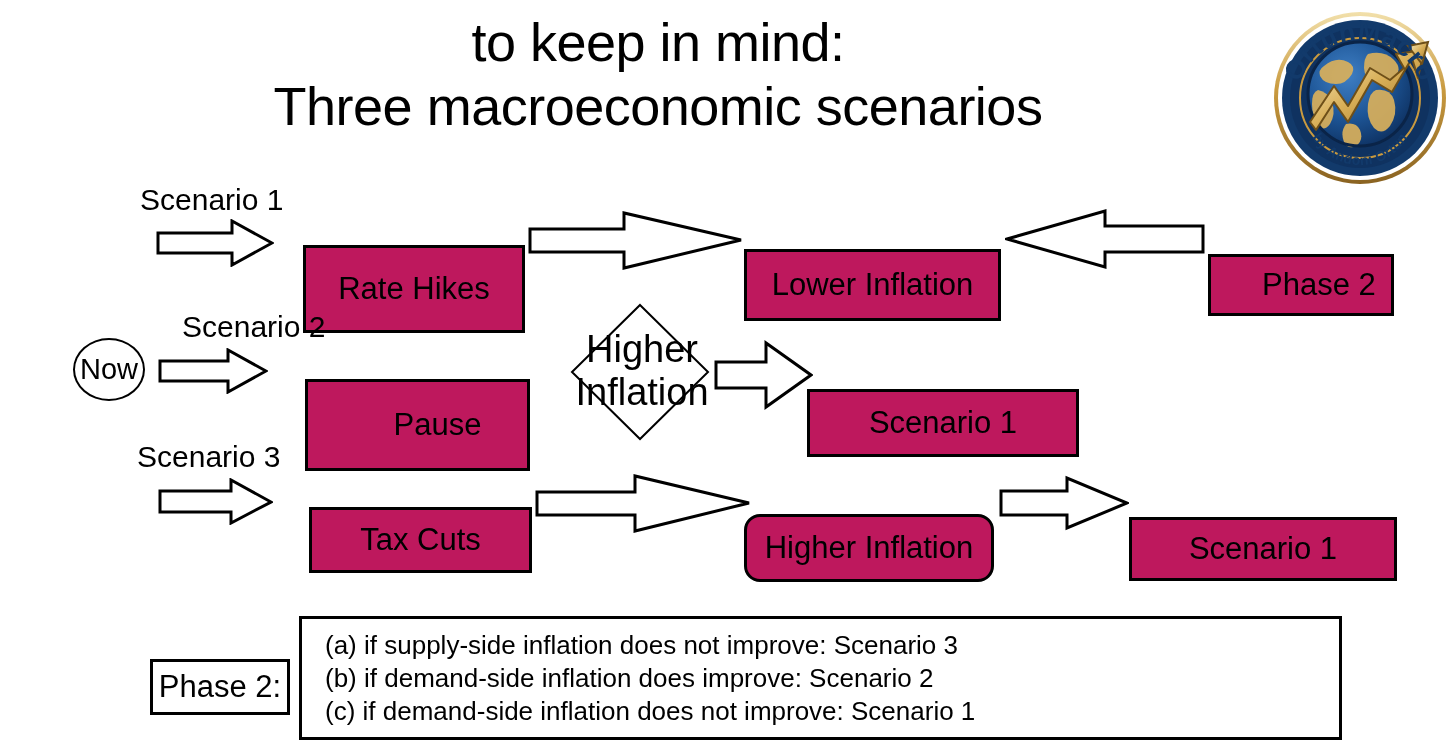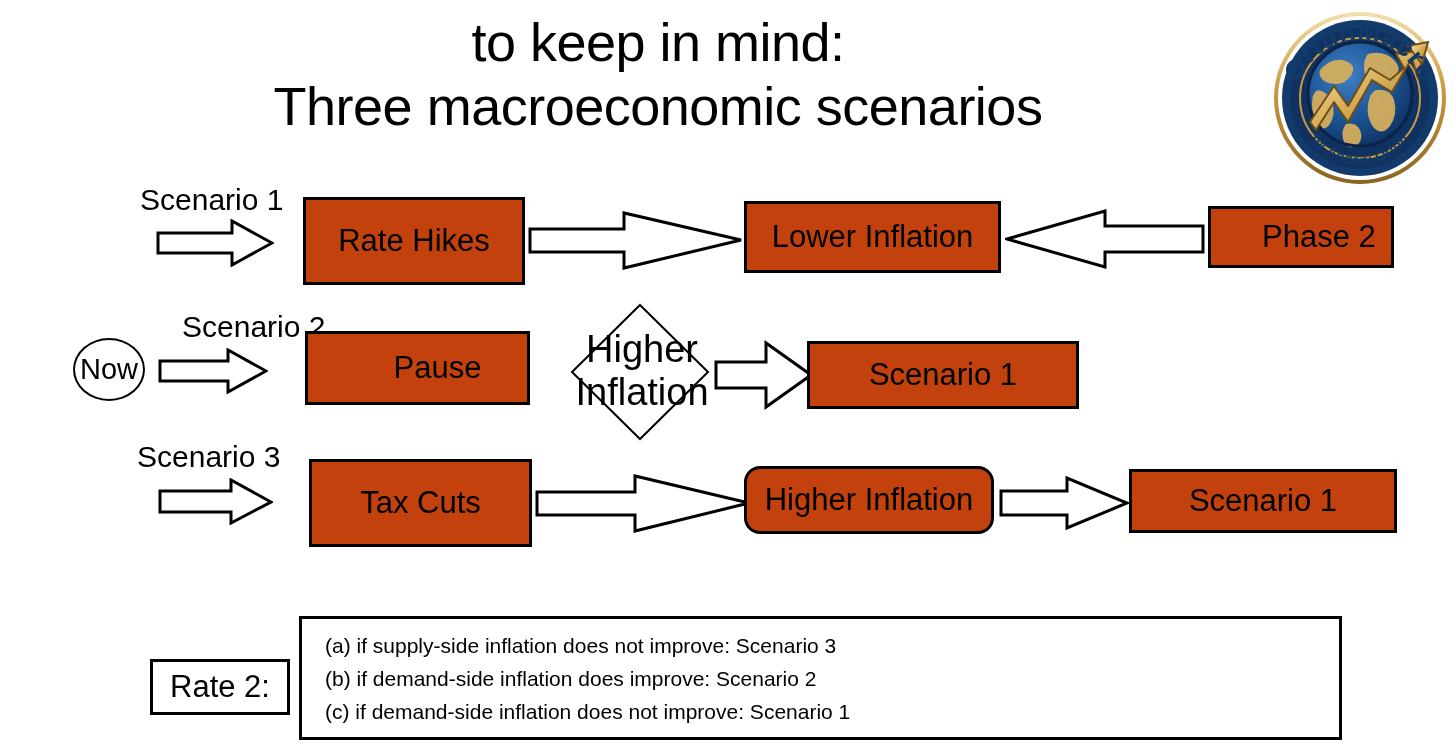--- a/index.html
+++ b/index.html
@@ -42,28 +42,29 @@
     width: 176px;
     height: 182px;
   }
   #logo svg { display: block; width: 176px; height: 182px; }
 
   
   .node {
     position: absolute;
     box-sizing: border-box;
     border: 3px solid #000000;
-    background: #c2410c;
+    background: #be185d;
     display: flex;
     align-items: center;
     justify-content: center;
     font-size: 31px;
     line-height: 36px;
     color: #000000;
     white-space: nowrap;
+    margin-top: 48px;
   }
 
   
   .side-label {
     position: absolute;
     font-size: 30px;
     line-height: 34px;
     color: #000000;
     white-space: nowrap;
   }
@@ -135,21 +136,21 @@
     left: 299px;
     top: 616px;
     width: 1043px;
     height: 124px;
     box-sizing: border-box;
     border: 3px solid #000000;
     background: #ffffff;
     padding: 10px 0 0 23px;
   }
   #conditions-box .cond {
-    font-size: 21px;
+    font-size: 26px;
     line-height: 33px;
     color: #000000;
     white-space: nowrap;
   }
 </style>
 </head>
 <body>
 
 <div id="slide">
 
@@ -243,21 +244,21 @@
   </div>
 
   <div class="side-label" style="left:138px; top:310px;margin-left:44px;">Scenario 2</div>
 
   <div class="arrow" style="left:158px; top:348px; width:110px; height:46px;">
     <svg viewBox="0 0 110 46" xmlns="http://www.w3.org/2000/svg" preserveAspectRatio="none">
       <polygon points="2,13 70,13 70,2 108,23 70,44 70,33 2,33" fill="#ffffff" stroke="#000000" stroke-width="3" stroke-linejoin="miter"></polygon>
     </svg>
   </div>
 
-  <div class="node" style="left:305px; top:331px; width:225px; height:74px;padding-left:40px;">Pause</div>
+  <div class="node" style="left:305px; top:331px; width:225px; height:92px;padding-left:40px;">Pause</div>
 
   <div id="diamond">
     <svg viewBox="0 0 140 138" xmlns="http://www.w3.org/2000/svg" preserveAspectRatio="none">
       <polygon points="70,2 138,69 70,136 2,69" fill="#ffffff" stroke="#000000" stroke-width="2"></polygon>
     </svg>
   </div>
   <div id="diamond-label">
     <span>Higher</span>
     <span>Inflation</span>
   </div>
@@ -271,40 +272,40 @@
   <div class="node" style="left:807px; top:341px; width:272px; height:68px;">Scenario 1</div>
 
   <div class="side-label" style="left:137px; top:440px;">Scenario 3</div>
 
   <div class="arrow" style="left:158px; top:478px; width:115px; height:47px;">
     <svg viewBox="0 0 115 47" xmlns="http://www.w3.org/2000/svg" preserveAspectRatio="none">
       <polygon points="2,13 73,13 73,2 113,24 73,45 73,34 2,34" fill="#ffffff" stroke="#000000" stroke-width="3" stroke-linejoin="miter"></polygon>
     </svg>
   </div>
 
-  <div class="node" style="left:309px; top:459px; width:223px; height:88px;">Tax Cuts</div>
+  <div class="node" style="left:309px; top:459px; width:223px; height:66px;">Tax Cuts</div>
 
   <div class="arrow" style="left:535px; top:471px; width:216px; height:65px;">
     <svg viewBox="0 0 216 65" xmlns="http://www.w3.org/2000/svg" preserveAspectRatio="none">
       <polygon points="2,21 100,21 100,5 214,32 100,60 100,44 2,44" fill="#ffffff" stroke="#000000" stroke-width="3" stroke-linejoin="miter"></polygon>
     </svg>
   </div>
 
   <div class="node" style="left:744px; top:466px; width:250px; height:68px;border-radius:16px;">Higher Inflation</div>
 
   <div class="arrow" style="left:999px; top:475px; width:130px; height:56px;">
     <svg viewBox="0 0 130 56" xmlns="http://www.w3.org/2000/svg" preserveAspectRatio="none">
       <polygon points="2,16 68,16 68,3 128,28 68,53 68,40 2,40" fill="#ffffff" stroke="#000000" stroke-width="3" stroke-linejoin="miter"></polygon>
     </svg>
   </div>
 
   <div class="node" style="left:1129px; top:469px; width:268px; height:64px;">Scenario 1</div>
 
   <div id="phase2-label">
-    <span>Rate 2:</span>
+    <span>Phase 2:</span>
   </div>
 
   <div id="conditions-box">
     <div class="cond">(a) if supply-side inflation does not improve: Scenario 3</div>
     <div class="cond">(b) if demand-side inflation does improve: Scenario 2</div>
     <div class="cond">(c) if demand-side inflation does not improve: Scenario 1</div>
   </div>
 
 </div>
 

